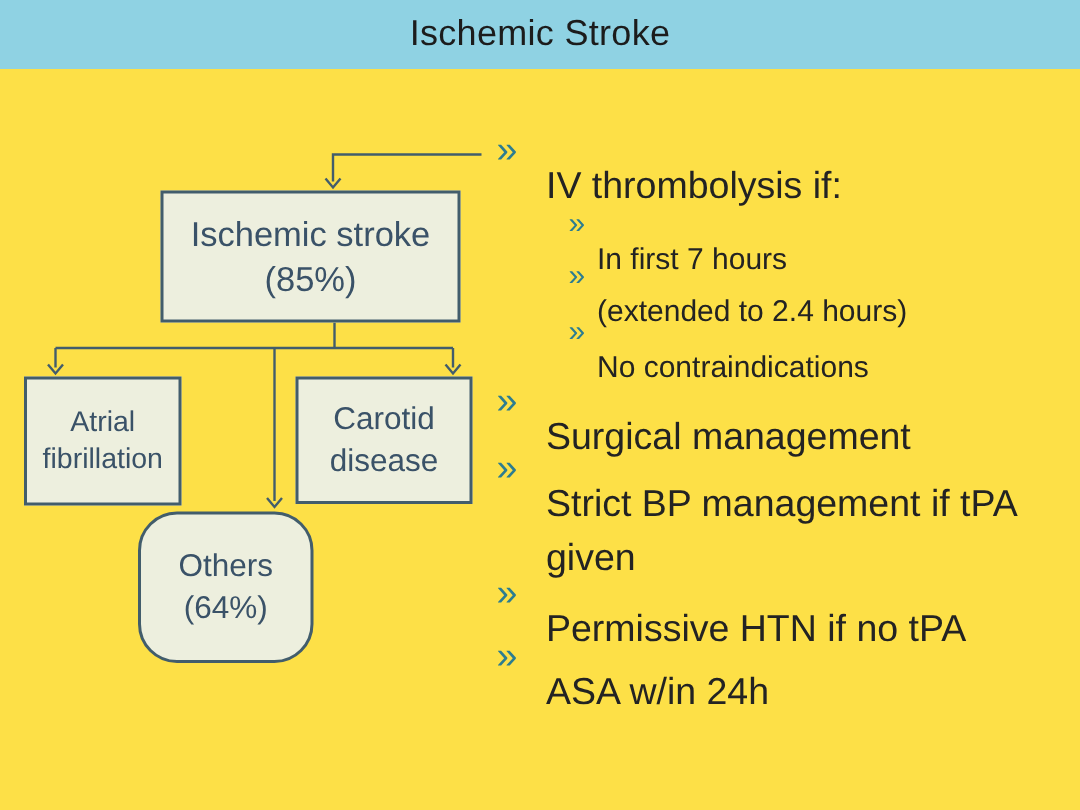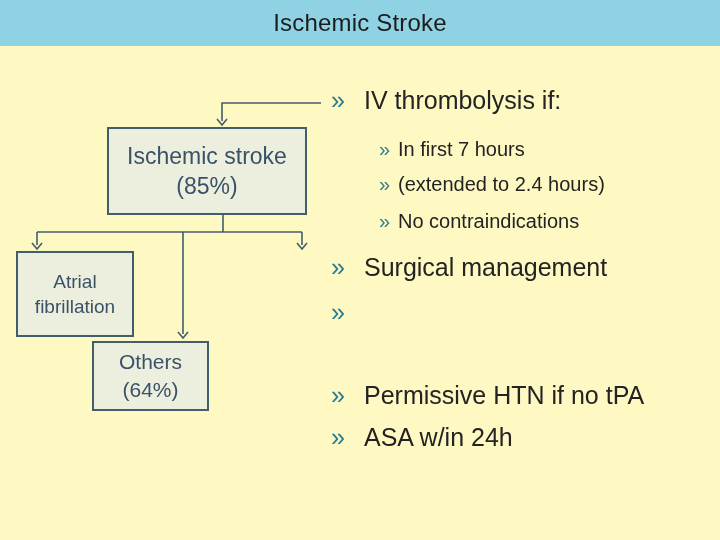--- a/index.html
+++ b/index.html
@@ -8,21 +8,21 @@
     width: 720px;
     height: 540px;
     overflow: hidden;
     background: #ffffff;
     font-family: "Liberation Sans", "DejaVu Sans", sans-serif;
   }
   .slide {
     position: relative;
     width: 720px;
     height: 540px;
-    background: #fef9c3;
+    background: #fde047;
   }
   
   .title-bar {
     position: absolute;
     left: 0; top: 0;
     width: 720px; height: 46px;
     background: var(--header_bg, #8FD2E3);
     display: flex;
     align-items: center;
     justify-content: center;
@@ -51,35 +51,35 @@
     border: 2px solid var(--box_border, #425D6C);
     color: var(--box_text, #3A5268);
     display: flex;
     align-items: center;
     justify-content: center;
     text-align: center;
     white-space: pre-line;
     line-height: 1.32;
   }
   .fc-ischemic { left: 107px; top: 127px; width: 200px; height: 88px; font-size: 23px; }
-  .fc-atrial   { left: 16px;  top: 251px; width: 118px; height: 86px; font-size: 19px; }
+  .fc-atrial   { left: 16px;  top: 251px; width: 105px; height: 86px; font-size: 19px; }
   .fc-carotid  { left: 197px; top: 251px; width: 118px; height: 85px; font-size: 21px; }
-  .fc-others   { left: 92px;  top: 341px; width: 117px; height: 70px; font-size: 21px; }
+  .fc-others   { left: 92px;  top: 341px; width: 117px; height: 101px; font-size: 21px; border-radius: 26px; }
   
   .bullet-item {
     position: absolute;
     display: flex;
     align-items: flex-start;
     color: var(--body_text, #232323);
   }
   .bullet-item .marker {
     color: var(--bullet_marker, #2D7D90);
     flex: 0 0 auto;
   }
-  .bullet-item .text { flex: 1 1 auto; }
+  .bullet-item .text { flex: 1 1 auto; margin-top: 24px; }
   .lvl1 { left: 331px; font-size: 25px; line-height: 36px; }
   .lvl1 .marker { width: 33px; }
   .lvl2 { left: 379px; font-size: 20px; line-height: 30px; }
   .lvl2 .marker { width: 19px; }
   .bi-1 { top: 82px;  width: 380px; }
   .bi-2 { top: 134px; width: 330px; }
   .bi-3 { top: 169px; width: 330px; }
   .bi-4 { top: 206px; width: 330px; }
   .bi-5 { top: 249px; width: 380px; }
   .bi-6 { top: 294px; width: 372px; }
@@ -112,20 +112,22 @@
     <polyline points="297,243 302,249 307,243"></polyline>
 
     <path d="M183,232 L183,334"></path>
     <polyline points="178,332 183,338 188,332"></polyline>
   </svg>
 
   <div class="fc-box fc-ischemic">Ischemic stroke
 (85%)</div>
   <div class="fc-box fc-atrial">Atrial
 fibrillation</div>
+  <div class="fc-box fc-carotid">Carotid
+disease</div>
   <div class="fc-box fc-others">Others
 (64%)</div>
 
   <div>
     <div class="bullet-item lvl1 bi-1">
       <span class="marker">»</span>
       <span class="text">IV thrombolysis if:</span>
     </div>
     <div class="bullet-item lvl2 bi-2">
       <span class="marker">»</span>
@@ -138,20 +140,21 @@
     <div class="bullet-item lvl2 bi-4">
       <span class="marker">»</span>
       <span class="text">No contraindications</span>
     </div>
     <div class="bullet-item lvl1 bi-5">
       <span class="marker">»</span>
       <span class="text">Surgical management</span>
     </div>
     <div class="bullet-item lvl1 bi-6">
       <span class="marker">»</span>
+      <span class="text">Strict BP management if tPA given</span>
     </div>
     <div class="bullet-item lvl1 bi-7">
       <span class="marker">»</span>
       <span class="text">Permissive HTN if no tPA</span>
     </div>
     <div class="bullet-item lvl1 bi-8">
       <span class="marker">»</span>
       <span class="text">ASA w/in 24h</span>
     </div>
   </div>

